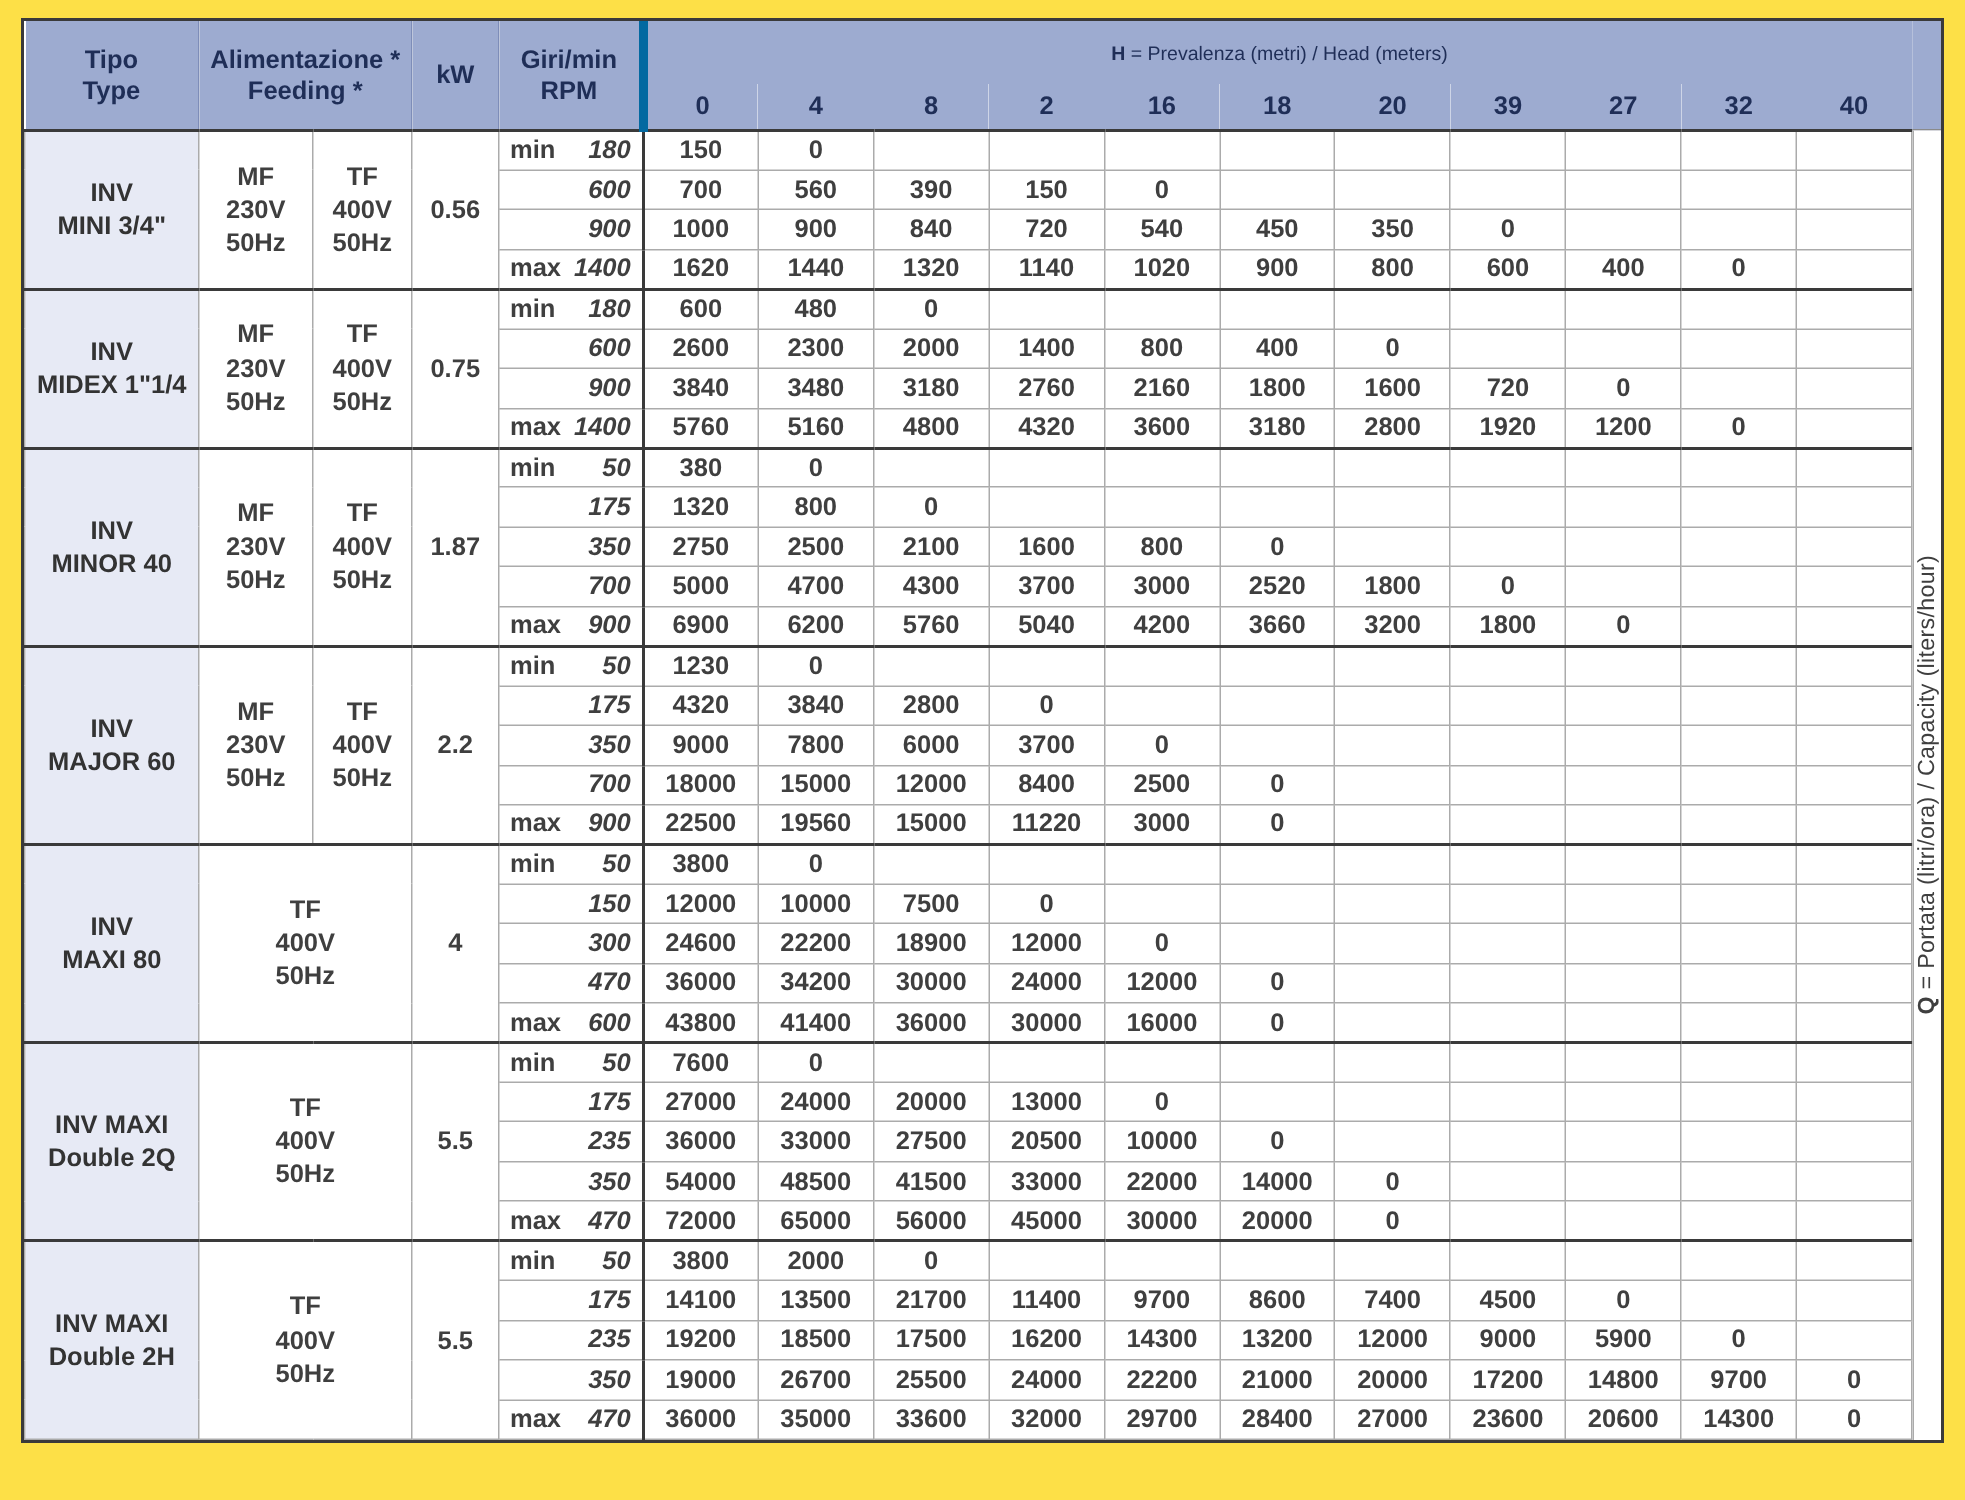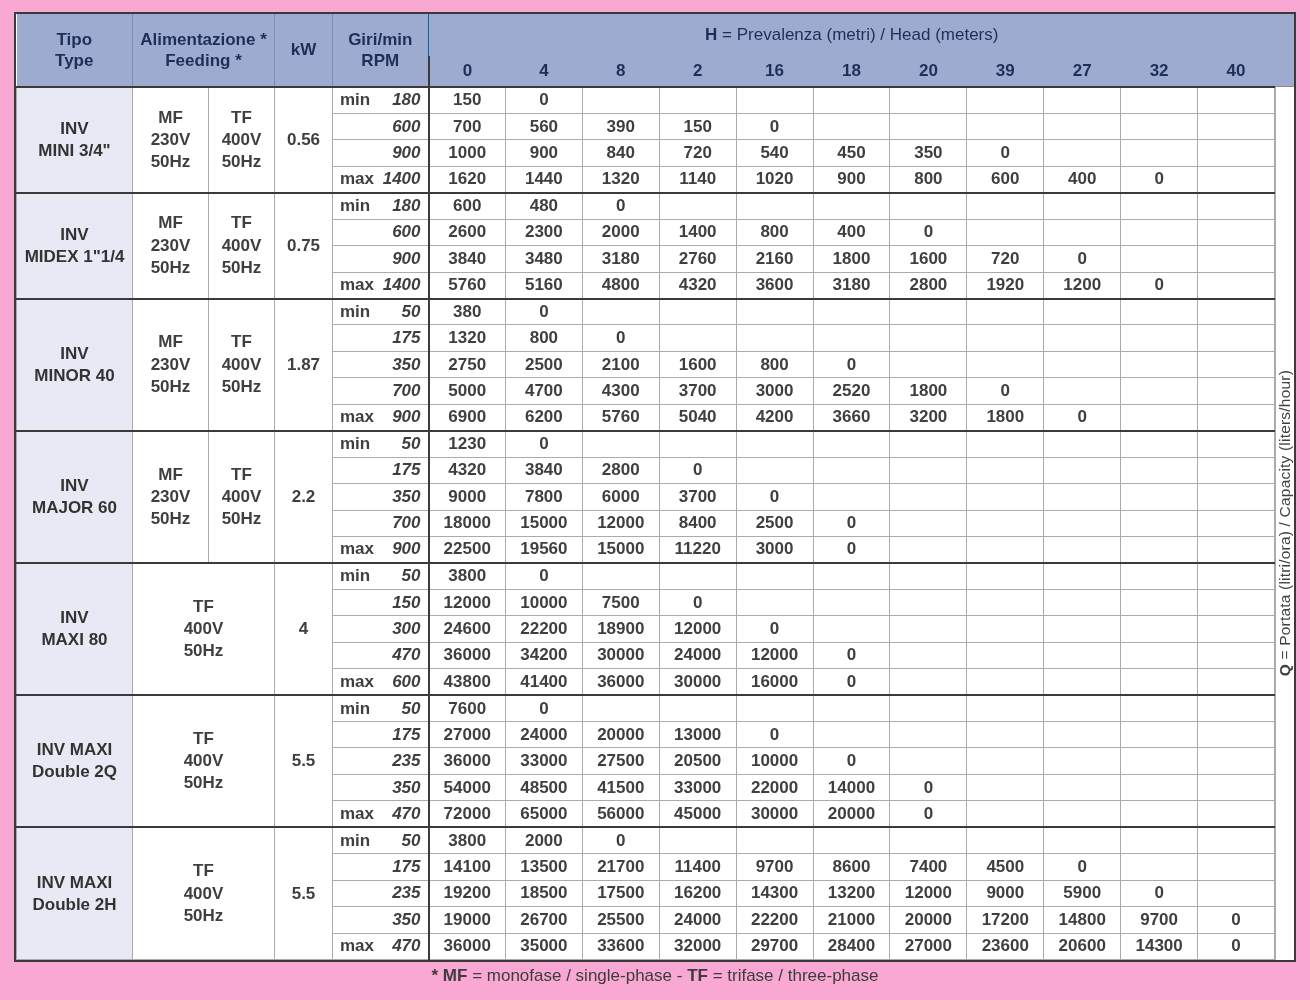--- a/index.html
+++ b/index.html
@@ -1,37 +1,37 @@
 <!DOCTYPE html>
 <html><head>
 <meta charset="utf-8">
 <style>
   html,body { margin:0; padding:0; background:#fcfcfc; font-family:"Liberation Sans", sans-serif; }
-  .page { position:relative; width:1310px; height:1000px; background:#f9a8d4; overflow:hidden; }
+  .page { position:relative; width:1310px; height:1000px; background:#fde047; overflow:hidden; }
 
   .tablewrap {
     position:absolute; left:14px; top:12px; width:1282px; height:950px;
     border:2px solid #3a3a3a; box-sizing:border-box;
     display:flex; flex-direction:row; background:#fff;
   }
   .table-area { flex:1 1 auto; }
   table { border-collapse:collapse; width:100%; height:100%; table-layout:fixed; }
 
   th, td {
     padding:0; font-size:17px; color:#3f3f3f; text-align:center; vertical-align:middle;
     overflow:hidden; white-space:nowrap;
   }
 
   
   thead th { background:#9dabd0; color:#1f2e57; font-weight:700; border:0; }
   thead .r1 th { height:42px; }
   thead .r2 th { height:30px; }
   th.h-left { border-right:1px solid #7e8db8; line-height:1.25; }
-  th.h-rpm  { border-right:1px solid #0369a1; line-height:1.25; }
-  th.h-band { font-size:17px; }
+  th.h-rpm  { border-right:6px solid #0369a1; line-height:1.25; }
+  th.h-band { font-size:13px; }
   th.h-num.first { border-left:2px solid #3a3a3a; }
 
   
   tbody td { border:1px solid #ababab; font-weight:700; }
   td.tipo-cell { background:#e7eaf5; color:#333; font-weight:700; line-height:1.3; }
   td.feed-cell, td.kw-cell { background:#fff; line-height:1.3; }
   td.rpm-cell { border-right:2px solid #3a3a3a; }
   td.grp-top { border-top:2px solid #3a3a3a; }
   tbody tr { height:26px; }
 
@@ -825,15 +825,14 @@
     <div class="qstrip">
       <div class="qstrip-hdr"></div>
       <div class="qstrip-body">
         <div class="qlabel">
           <span class="qb">Q</span><span> = Portata (litri/ora) / Capacity (liters/hour)</span>
         </div>
       </div>
     </div>
   </div>
 
-  <div class="footnote"><span style="font-weight: 700;">* </span><span style="font-weight: 700;">MF</span><span> = monofase / single-phase - </span><span style="font-weight: 700;">TF</span><span> = trifase / three-phase</span></div>
 
 </div>
 
 </body></html>

